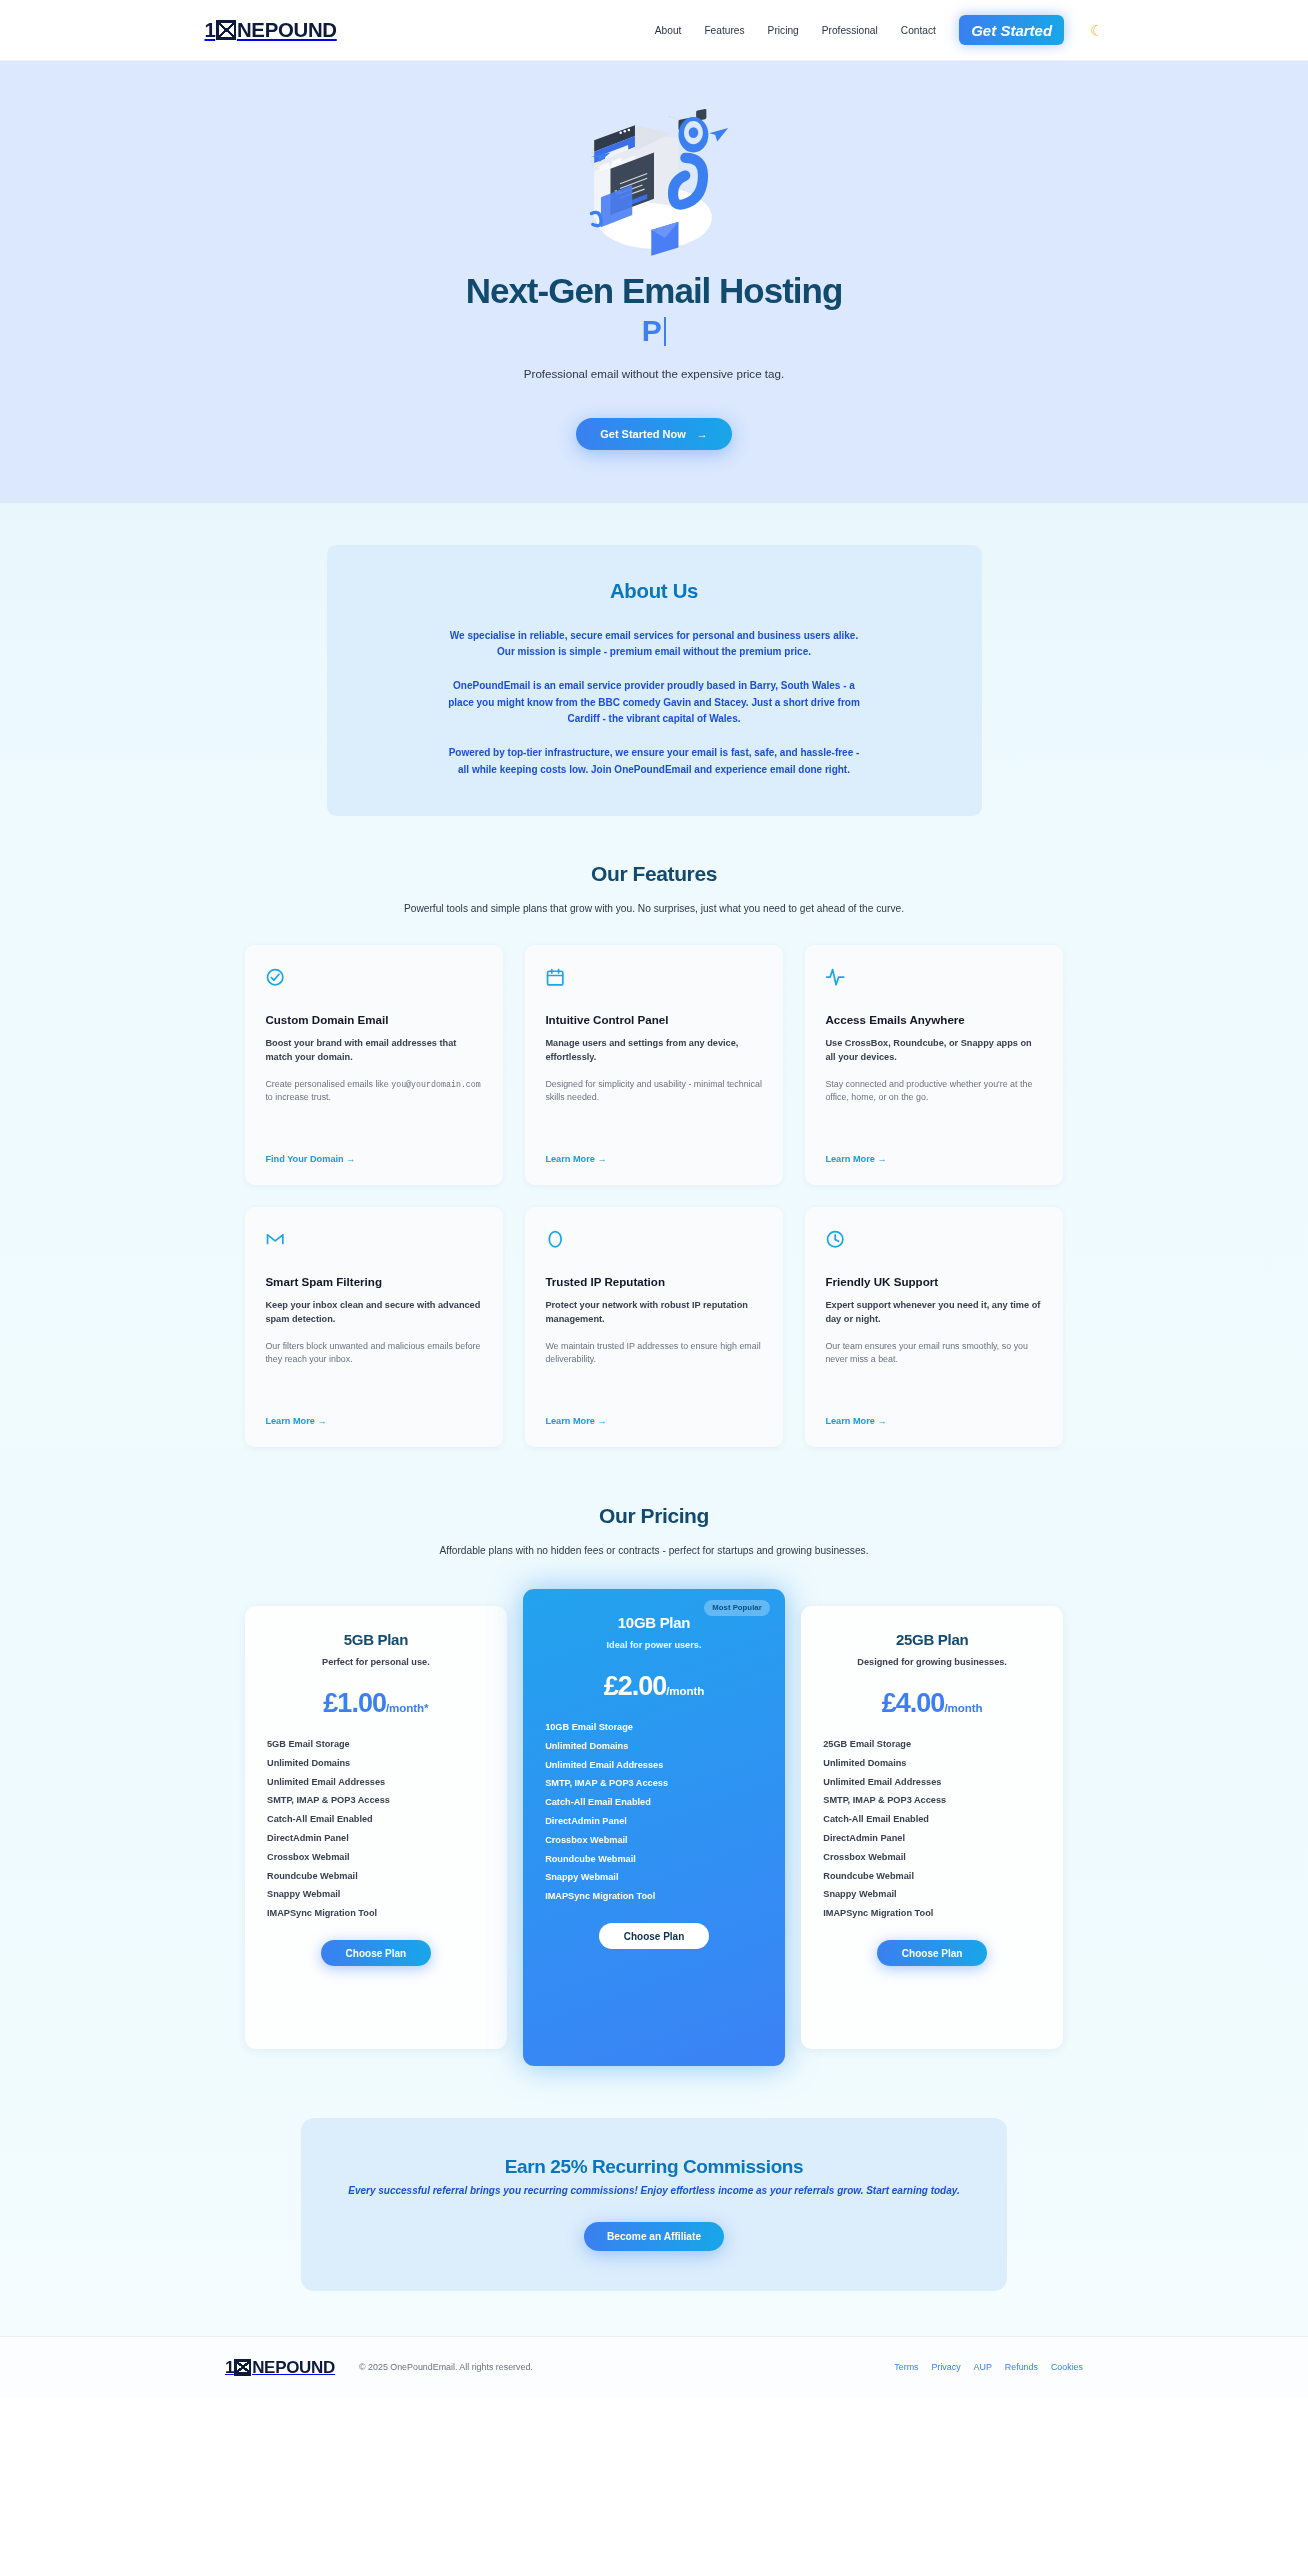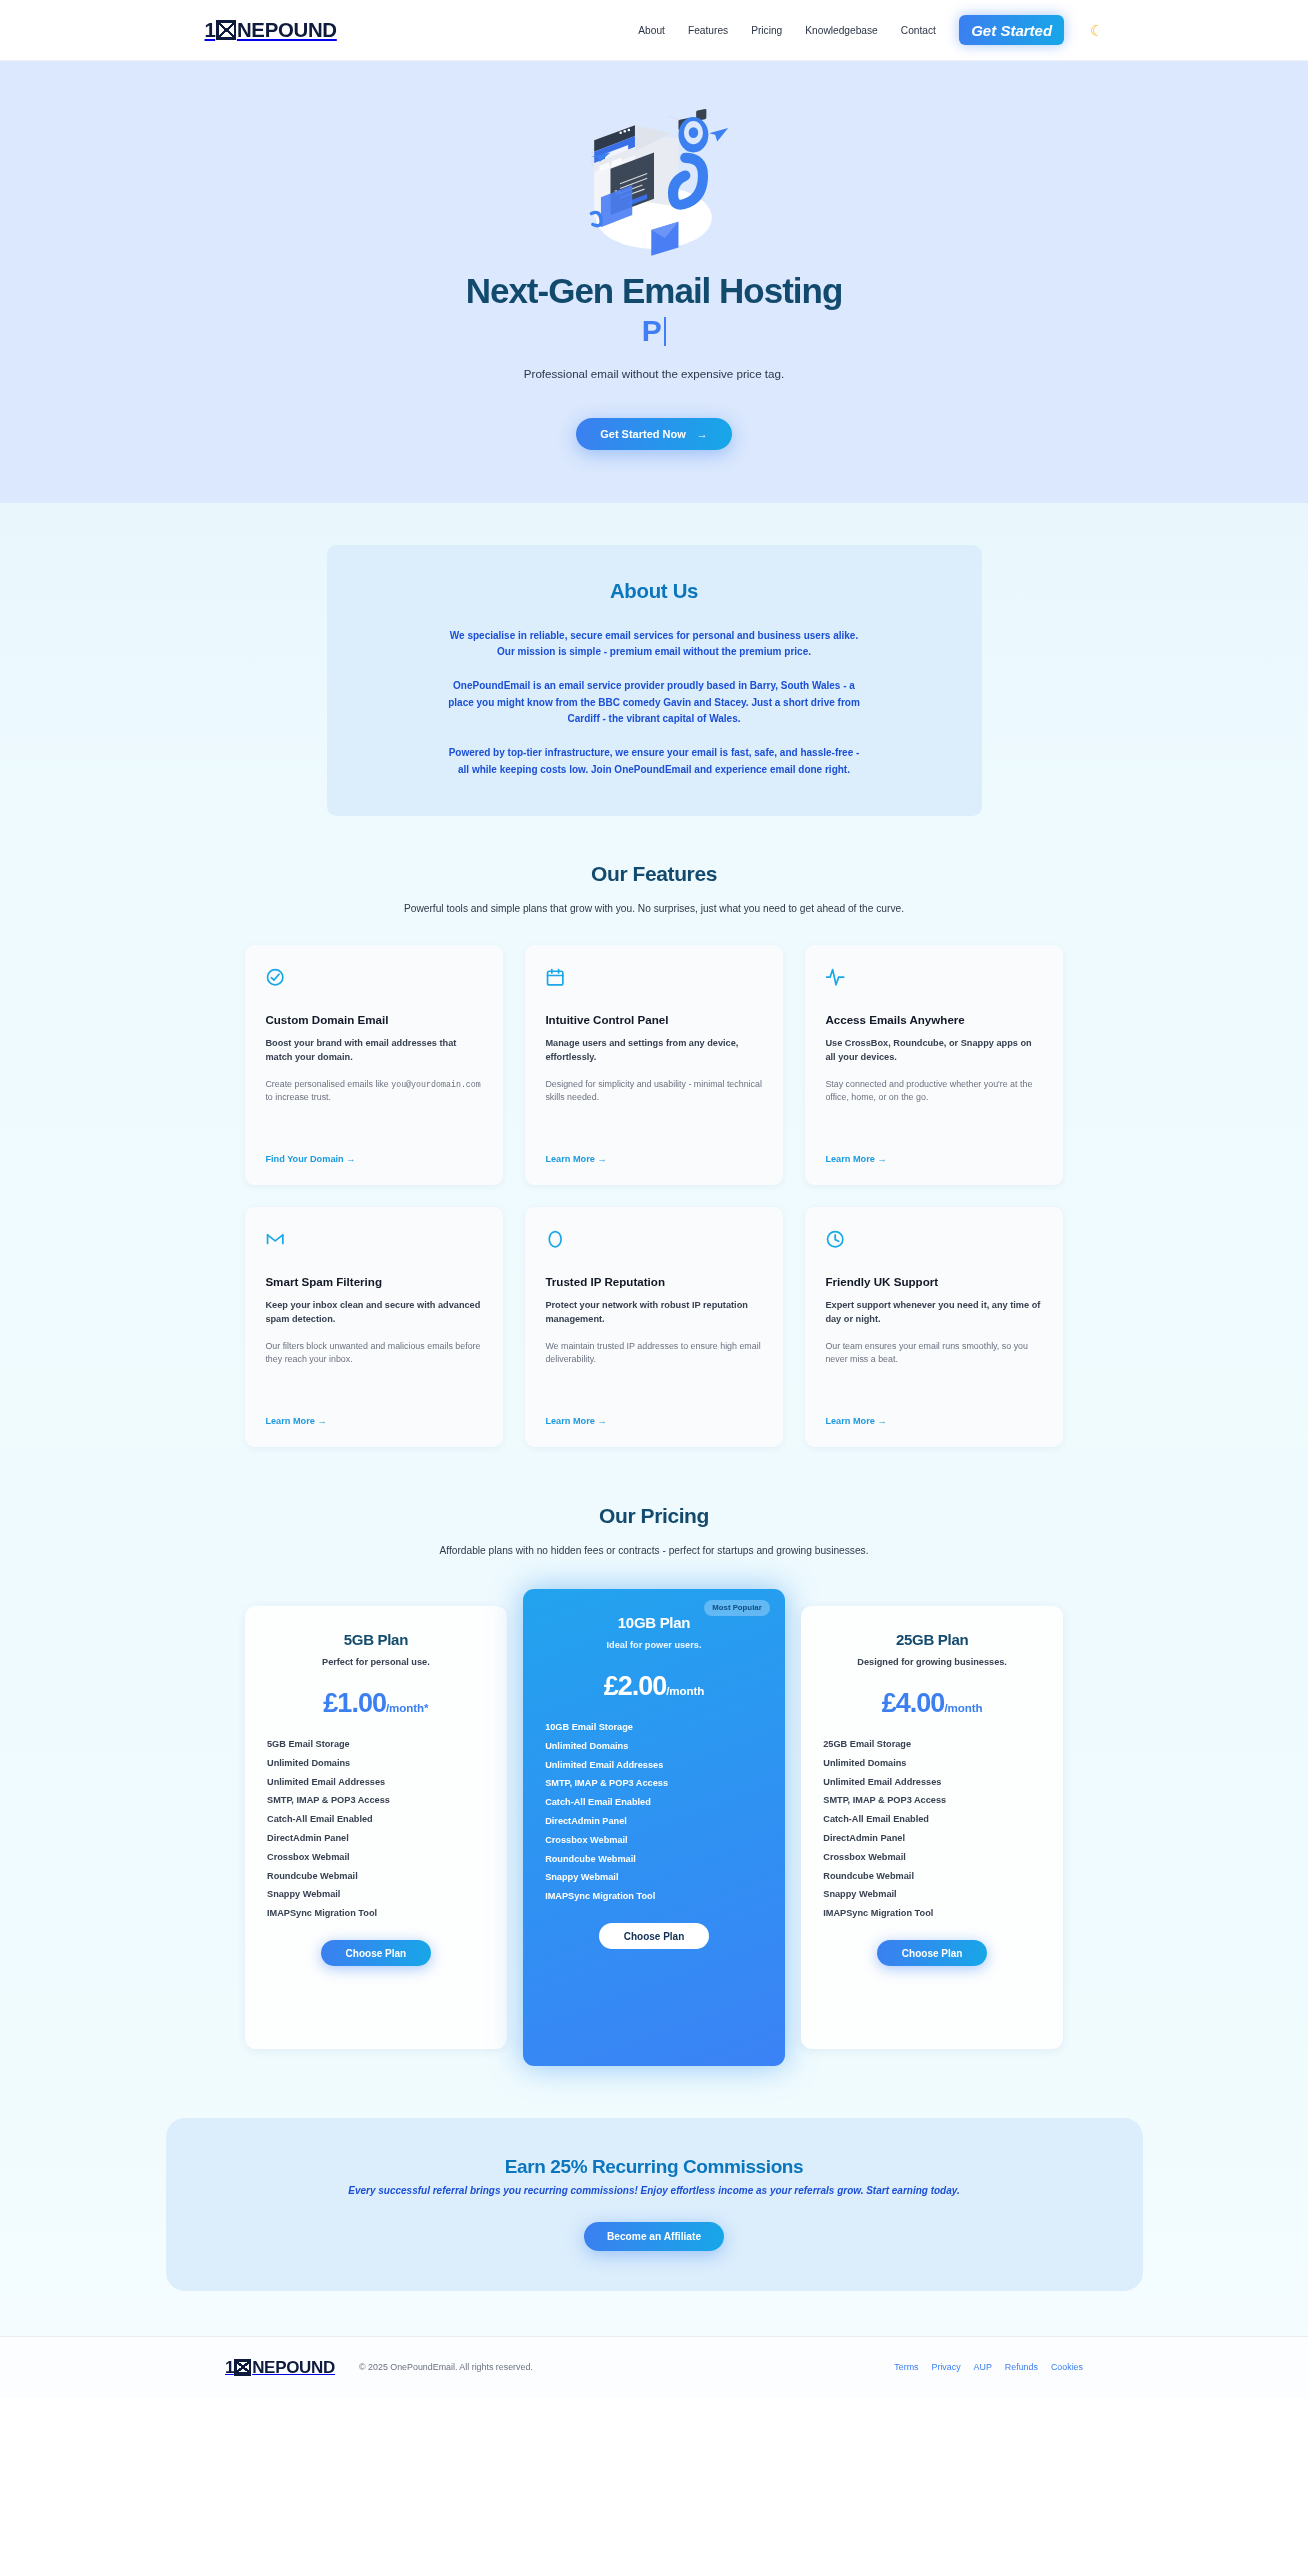--- a/index.html
+++ b/index.html
@@ -228,22 +228,22 @@
   .featured .choose-btn {
     background: #ffffff; color: #0f2f55; box-shadow: none;
   }
 
   
   .aff-wrap {
     background: linear-gradient(180deg, #f0fbfe 0%, #f4fcfe 100%);
     padding: 52px 0 45px;
   }
   .aff-card {
-    width: 977px; margin: 0 auto;
-    background: #dceefc; border-radius: 19px;
+    width: 706px; margin: 0 auto;
+    background: #dceefc; border-radius: 13px;
     padding: 38px 0 40px; text-align: center;
   }
   .aff-title {
     font-size: 19px; font-weight: 800; color: #0b76bd;
     letter-spacing: -0.4px;
   }
   .aff-sub {
     margin-top: 5px; font-size: 10px; font-weight: 600;
     color: #1b4fd6; line-height: 1.6; font-style: italic;
   }
@@ -283,21 +283,21 @@
     <div class="nav-inner">
       <a class="logo" href="#">
         <span class="logo-1">1</span>
         <span class="logo-env"></span>
         <span class="logo-word">NEPOUND</span>
       </a>
       <div class="nav-links">
         <a class="nav-link" href="#">About</a>
         <a class="nav-link" href="#">Features</a>
         <a class="nav-link" href="#">Pricing</a>
-        <a class="nav-link" href="#">Knowledgebase</a>
+        <a class="nav-link" href="#">Professional</a>
         <a class="nav-link" href="#">Contact</a>
         <button class="nav-cta">Get Started</button>
         <button class="theme-toggle">☾</button>
       </div>
     </div>
   </nav>
 
   <section class="hero">
     <div class="hero-art">
       <svg width="204" height="170" viewBox="0 0 300 250">

